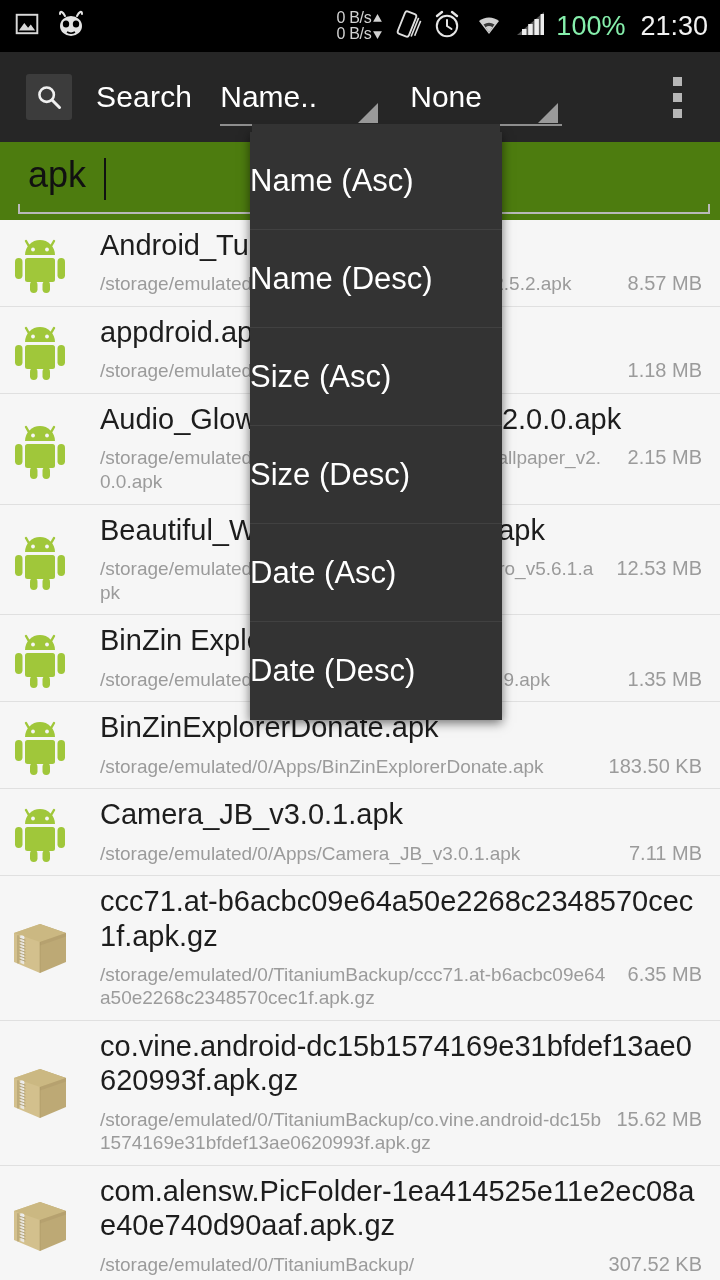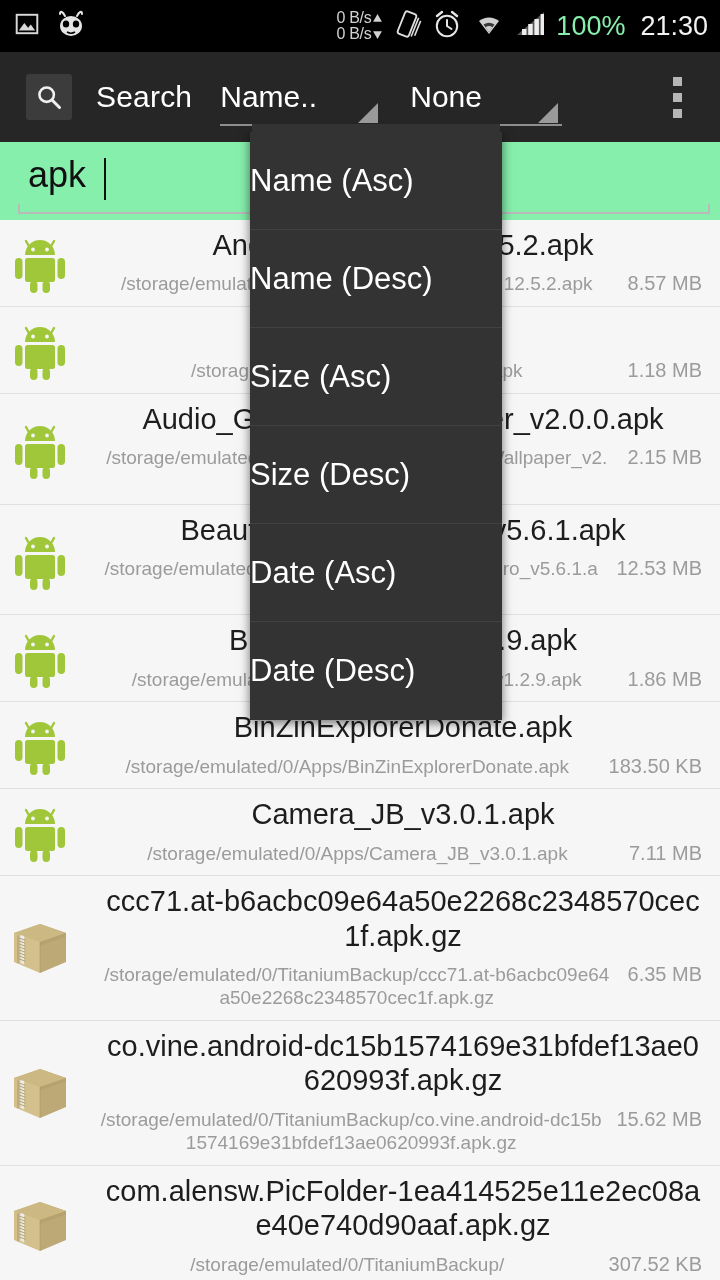--- a/index.html
+++ b/index.html
@@ -2,21 +2,21 @@
 <html><head>
 <meta charset="utf-8">
 <style>
   * { margin:0; padding:0; box-sizing:border-box; }
   html, body {
     width:720px; height:1280px;
     background:#f4f4f4;
     font-family:"Liberation Sans", sans-serif;
     overflow:hidden;
   }
-  #screen { position:relative; width:720px; height:1280px; overflow:hidden; background:#f4f4f4;text-align:center; }
+  #screen { position:relative; width:720px; height:1280px; overflow:hidden; background:#f4f4f4; }
 
   
   .statusbar {
     position:absolute; top:0; left:0; width:720px; height:52px;
     background:#000; display:flex; align-items:center;
   }
   .sb-left { display:flex; align-items:center; gap:14px; padding-left:14px; }
   .sb-right { margin-left:auto; display:flex; align-items:center; gap:9px; padding-right:12px; }
   .sb-speed { display:flex; flex-direction:column; align-items:flex-end; line-height:1.0; }
   .sb-speed div { color:#d2d2d2; font-size:16px; letter-spacing:-0.3px; display:flex; align-items:center; gap:1px; }
@@ -41,21 +41,21 @@
     border-left:20px solid transparent; border-bottom:20px solid #9a9a9a;
   }
   #spinner-sort { width:162px; }
   #spinner-filter { width:152px; }
   .overflow { margin-left:auto; margin-right:38px; display:flex; flex-direction:column; gap:7px; }
   .overflow span { display:block; width:9px; height:9px; background:#b6b6b6; }
 
   
   .searchfield {
     position:absolute; top:142px; left:0; width:720px; height:78px;
-    background:#86efac;
+    background:#4d7c0f;
   }
   .searchfield .sf-val {
     position:absolute; left:28px; top:12px; font-size:36px; color:#111;
   }
   .searchfield .sf-caret {
     position:absolute; left:104px; top:16px; width:2px; height:42px; background:#111;
   }
   .searchfield .sf-underline {
     position:absolute; left:18px; right:10px; bottom:6px; height:2px; background:#b9b9b9;
   }
@@ -311,21 +311,21 @@
       <rect x="34.5" y="50" width="7.5" height="12" rx="3.7"></rect>
     </g>
     <circle cx="25" cy="18.5" r="1.9" fill="#f5f5f5"></circle>
     <circle cx="39" cy="18.5" r="1.9" fill="#f5f5f5"></circle>
     <rect x="17" y="25.6" width="30" height="1.1" fill="#f5f5f5" opacity=".55"></rect>
   </svg></span>
         <div class="body">
           <div class="fname">BinZin Explorer_v1.2.9.apk</div>
           <div class="meta">
             <div class="fpath">/storage/emulated/0/Apps/BinZin Explorer_v1.2.9.apk</div>
-            <div class="fsize">1.86 MB</div>
+            <div class="fsize">1.35 MB</div>
           </div>
         </div>
       </div>
       <div class="row">
         <span class="ic"><svg viewBox="0 0 64 64" width="64" height="64">
     <g fill="#a0c73a">
       <path d="M18 10 L22 17" stroke="#a0c73a" stroke-width="2.4" stroke-linecap="round"></path>
       <path d="M46 10 L42 17" stroke="#a0c73a" stroke-width="2.4" stroke-linecap="round"></path>
       <path d="M17 24 a15 15 0 0 1 30 0 z"></path>
       <rect x="17" y="27" width="30" height="24" rx="2.5"></rect>

